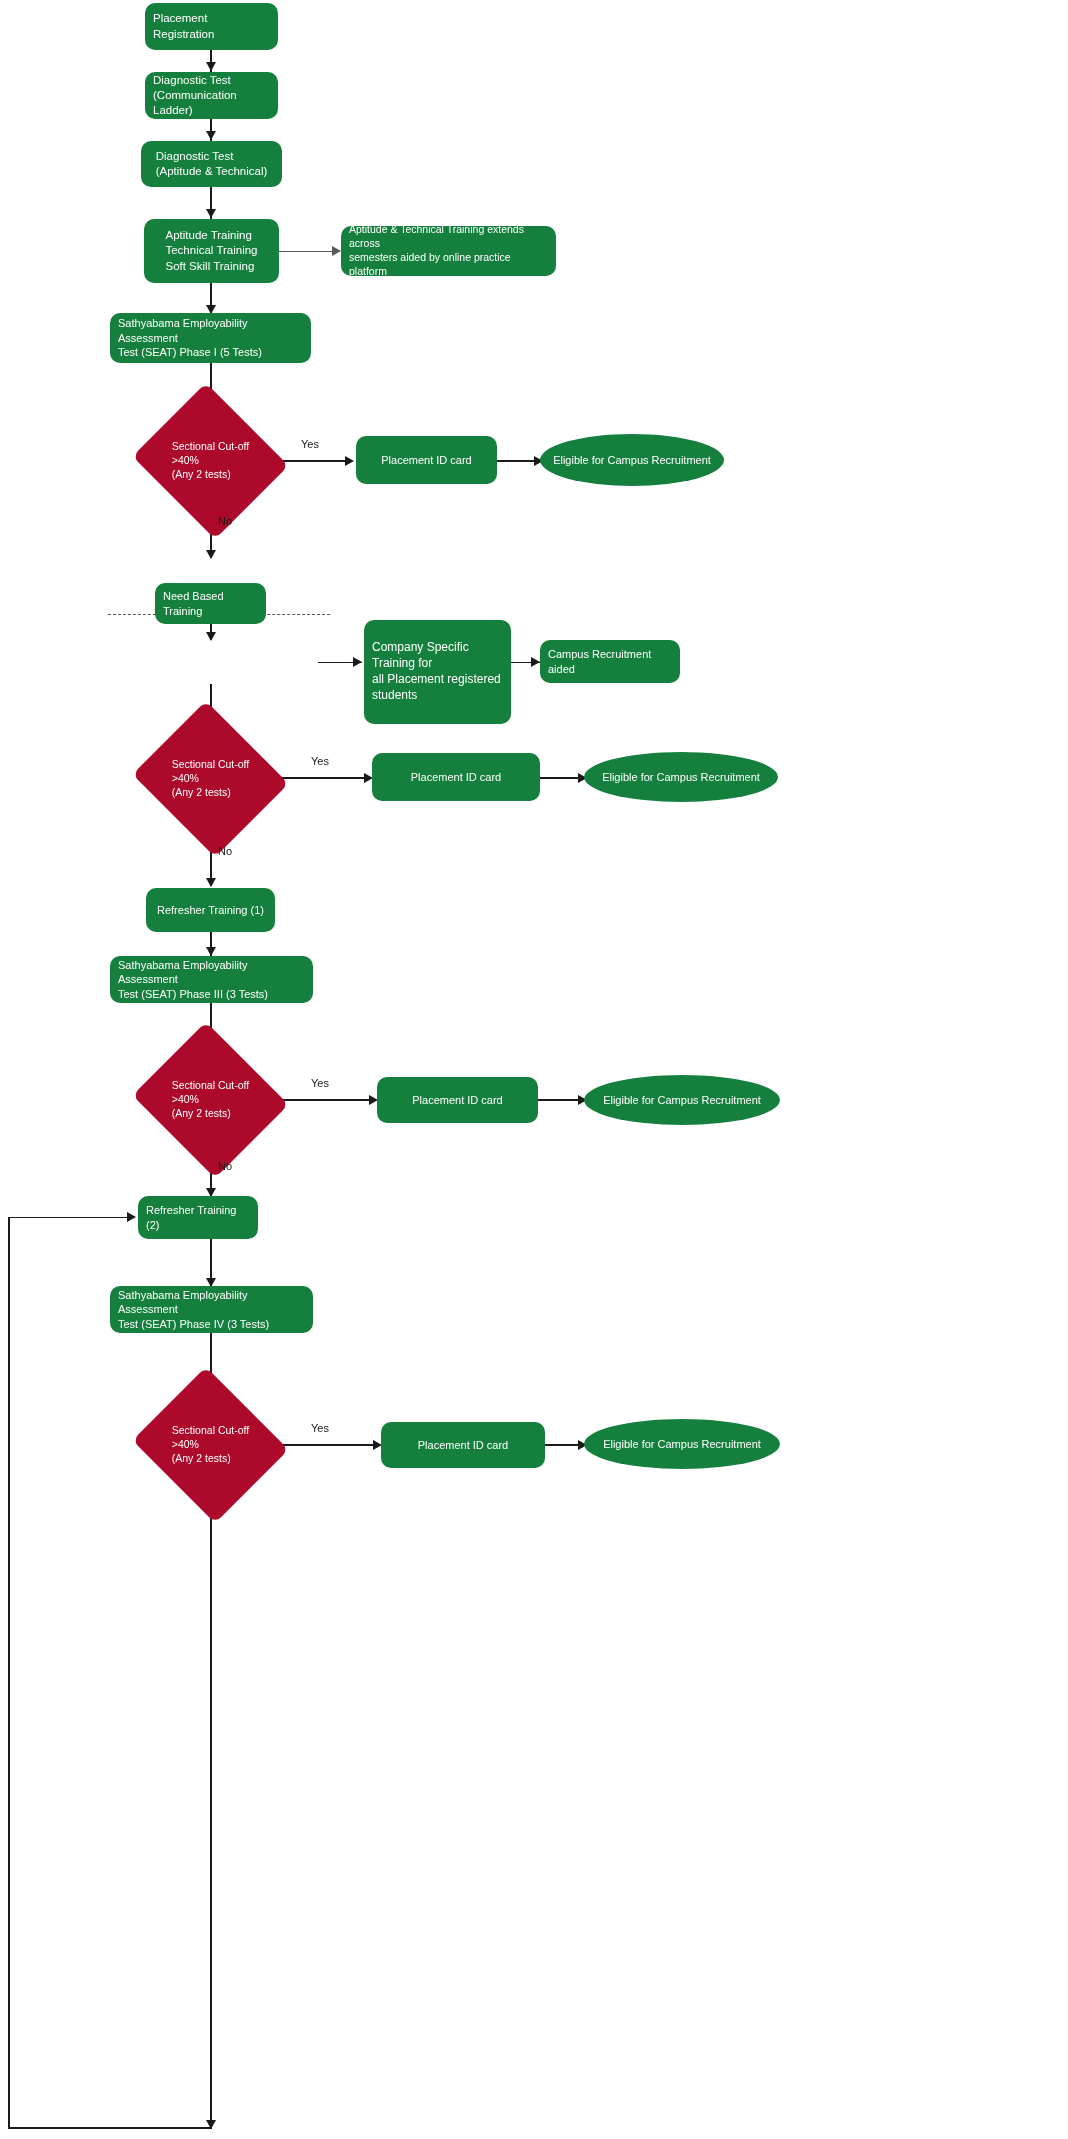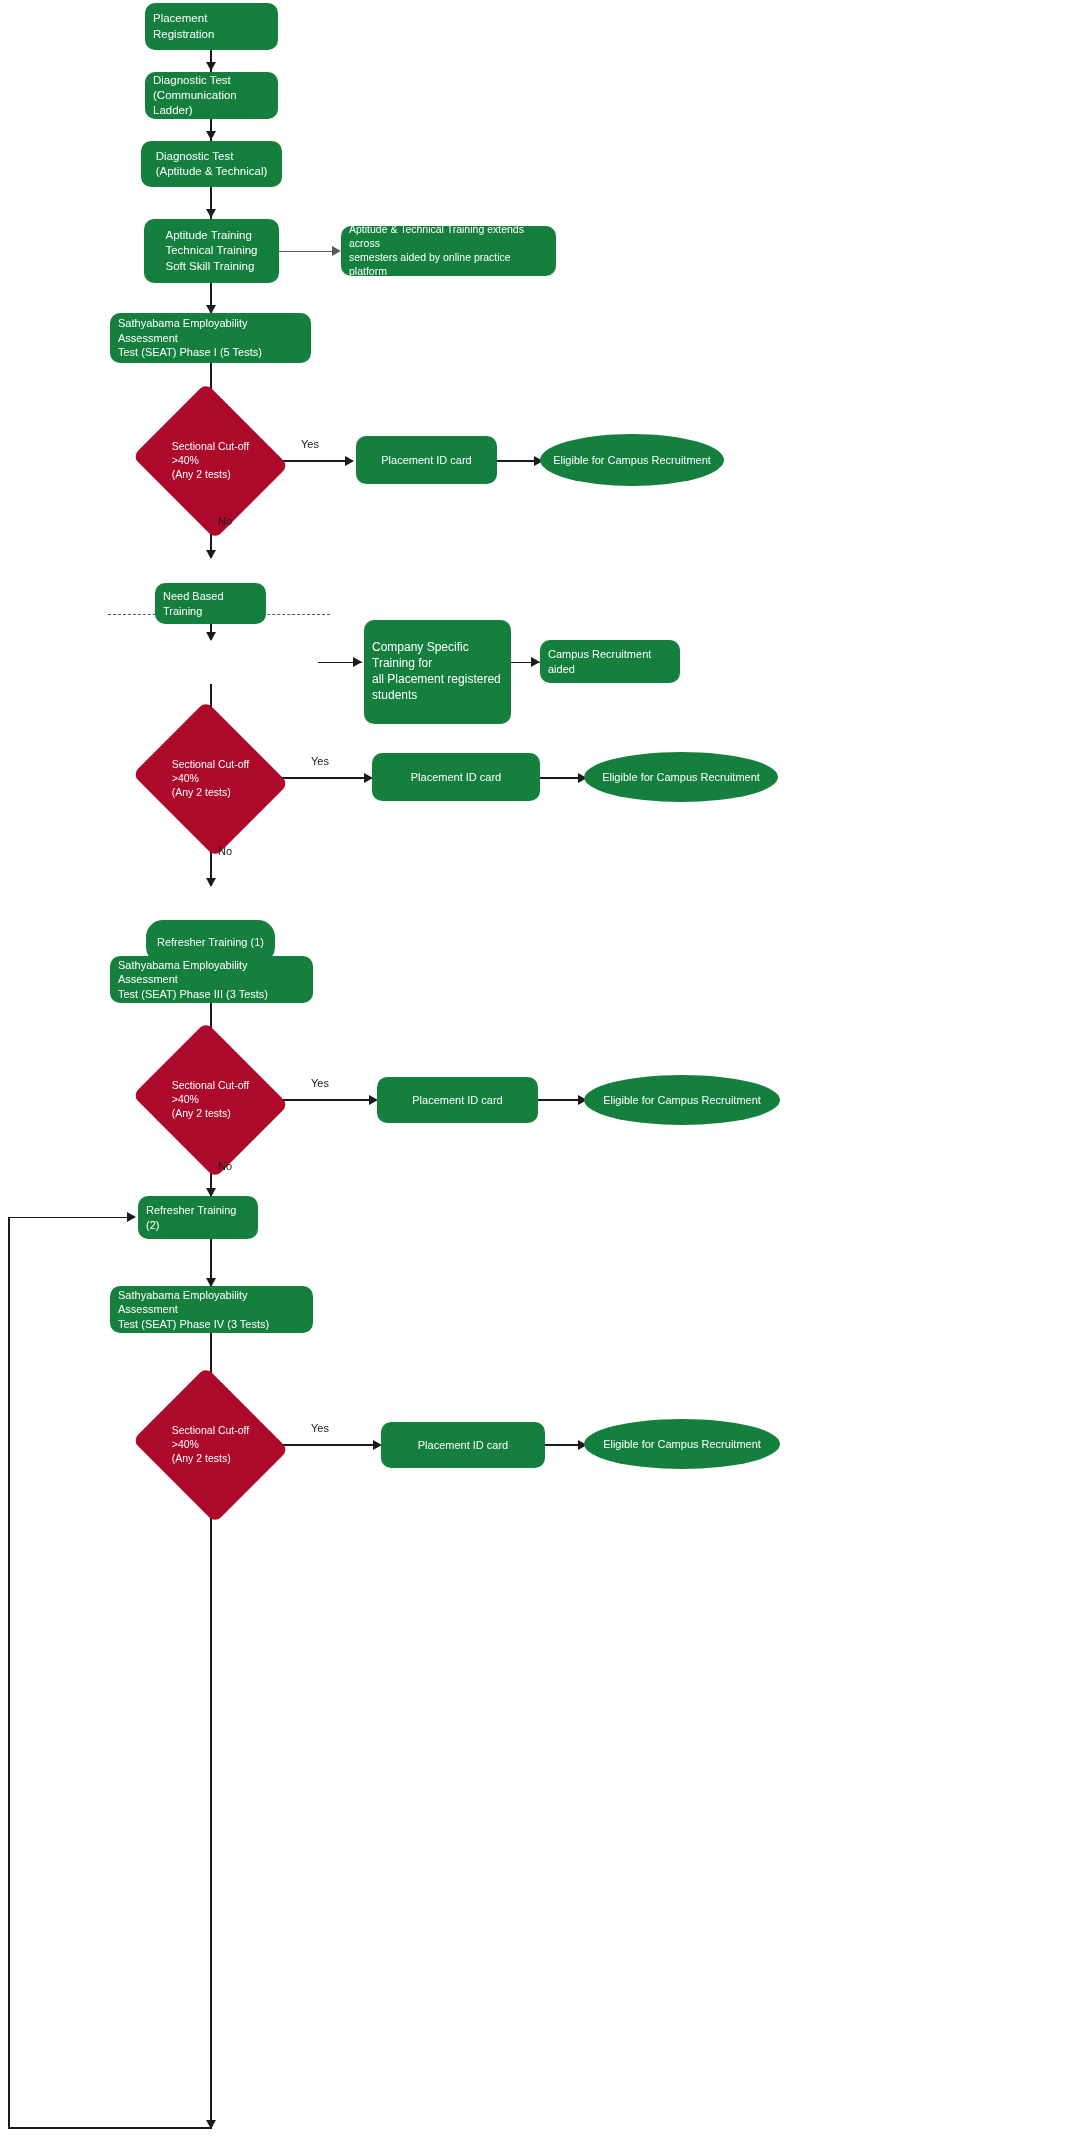--- a/index.html
+++ b/index.html
@@ -204,21 +204,21 @@
 
   <div class="conn hline" style="left:540px; top:777.2px; width:48px;"></div>
   <div class="arrowhead arrow-right" style="left:578px; top:772.5px;"></div>
 
   <div class="node ellipse" style="left:584px; top:752px; width:194px; height:50px; font-size:11px;">Eligible for Campus Recruitment</div>
 
   <div class="conn vline" style="left:210.2px; top:831px; height:55px;"></div>
   <div class="arrowhead arrow-down" style="left:205.5px; top:878px;"></div>
   <div class="edge-label" style="left:218px; top:845px;">No</div>
 
-  <div class="node rect" style="left:146px; top:920px; width:129px; height:44px; font-size:11px;border-radius:17px;">Refresher Training (1)</div>
+  <div class="node rect" style="left:146px; top:888px; width:129px; height:44px; font-size:11px;">Refresher Training (1)</div>
 
   <div class="conn vline" style="left:210.2px; top:932px; height:24px;"></div>
   <div class="arrowhead arrow-down" style="left:205.5px; top:947px;"></div>
 
   <div class="node rect" style="left:110px; top:956px; width:203px; height:47px; font-size:11px;">Sathyabama Employability Assessment
 Test (SEAT) Phase III (3 Tests)</div>
 
   <div class="conn vline" style="left:210.2px; top:1003px; height:45px;"></div>
   <div class="arrowhead arrow-down" style="left:205.5px; top:1040px;"></div>
 

